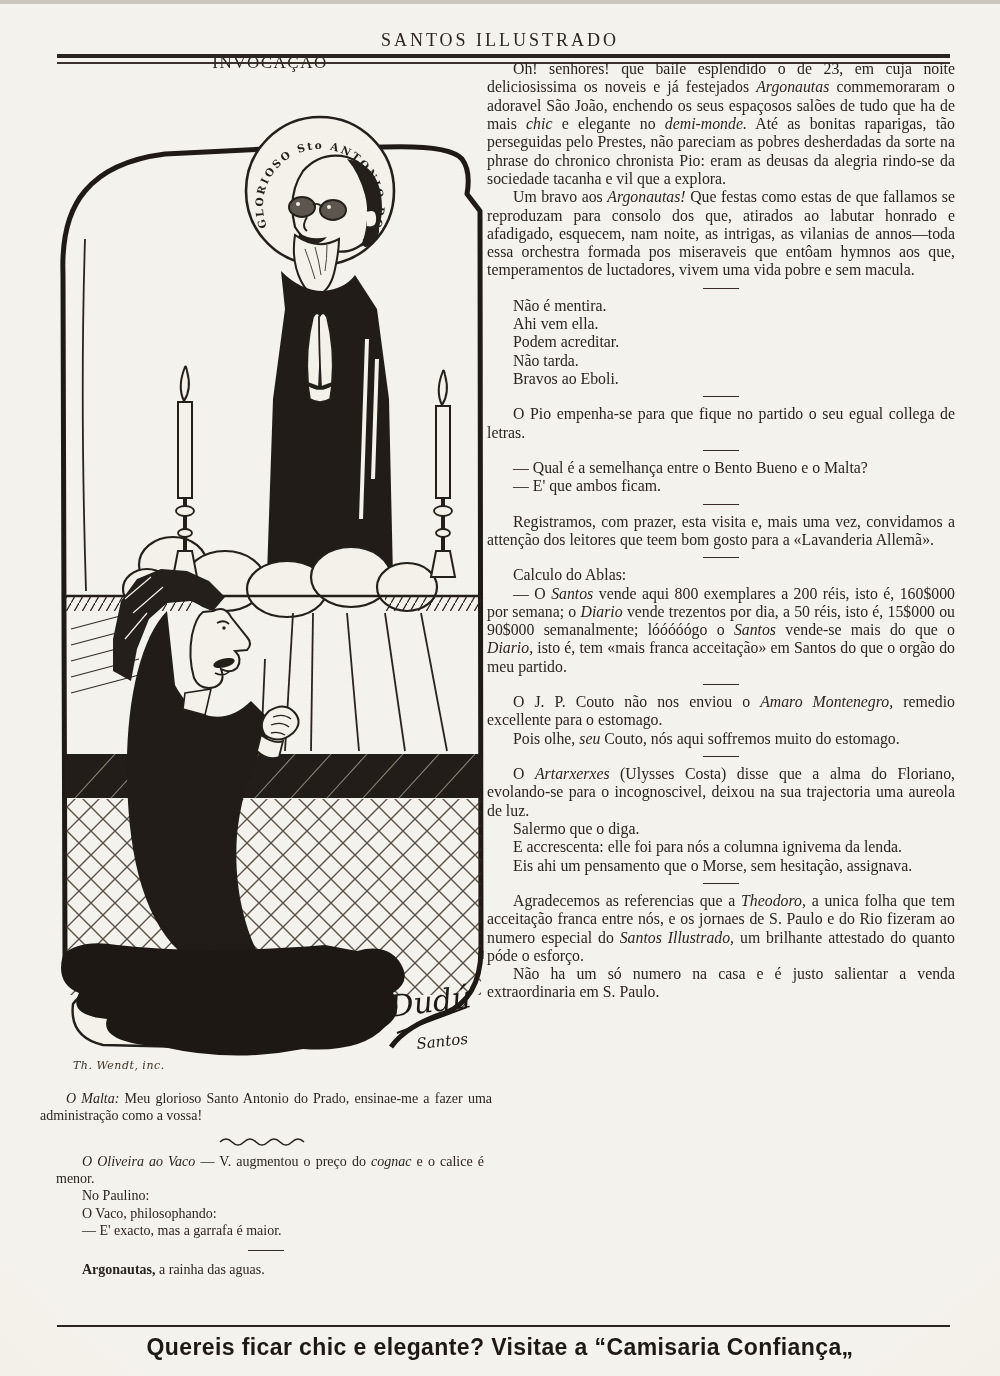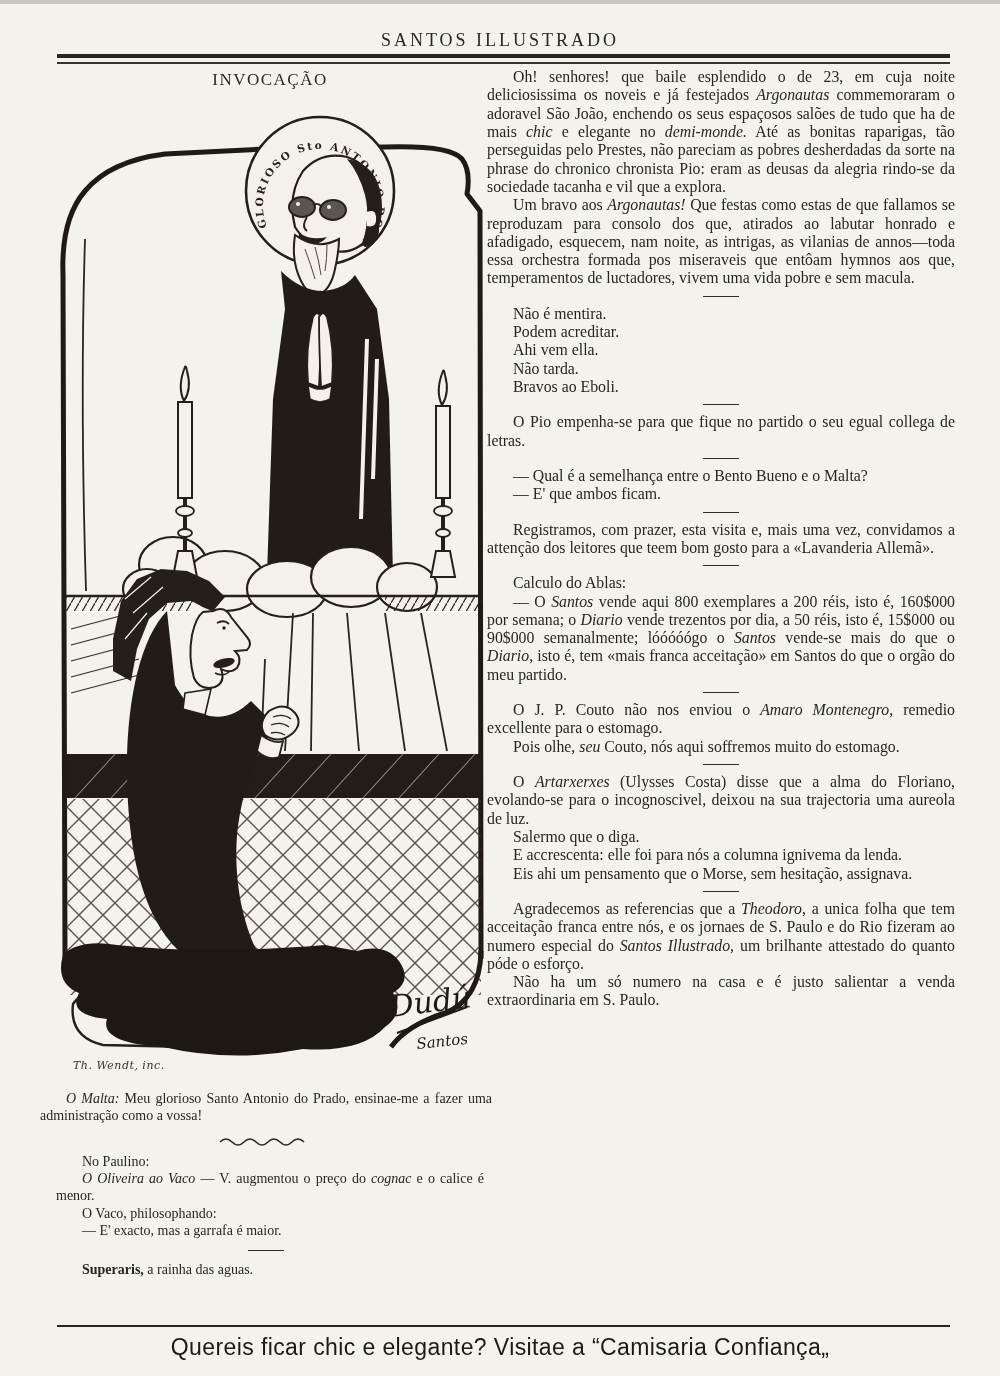--- a/index.html
+++ b/index.html
@@ -11,44 +11,44 @@
     color:#27221e;
     font-family:"Liberation Serif", serif;
   }
   .masthead{
     position:absolute;top:26px;left:0;width:100%;text-align:center;
     font-size:18px;letter-spacing:3px;color:#2b2622;font-weight:normal;
   }
   .rule-thick{position:absolute;top:50px;left:57px;right:50px;height:0;border-top:4px solid #2a2521;}
   .rule-thin{position:absolute;top:58px;left:57px;right:50px;height:0;border-top:2px solid #3a332d;}
   .invocation{
-    position:absolute;top:66px;left:55px;width:430px;text-align:center;
+    position:absolute;top:49px;left:55px;width:430px;text-align:center;
     font-size:17px;letter-spacing:1.5px;color:#2e2823;
   }
   .cartoon{position:absolute;top:95px;left:55px;width:435px;height:985px;}
   .left-text{
     position:absolute;top:1086px;left:40px;width:452px;
     font-size:14px;line-height:1.24;color:#2a2420;
   }
   .right-col{
-    position:absolute;top:64px;left:487px;width:468px;height:1252px;overflow:hidden;
+    position:absolute;top:56px;left:487px;width:468px;height:1252px;overflow:hidden;
     font-size:15.8px;line-height:1.16;color:#2a2420;
   }
   .para{margin:0;text-indent:26px;text-align:justify;}
   .para i{font-style:italic;}
   .para b{font-weight:bold;}
   .left-text .para{margin-left:16px;margin-right:8px;}
   .left-text .para.caption{margin:0;text-align:justify;}
   .divider{width:36px;margin:8px auto;border-top:1.6px solid #332c26;height:0;}
   .left-text .divider{margin:10px auto;}
   .wavy-divider{width:100px;margin:9px auto 7px auto;text-align:center;height:12px;}
   .foot-rule{position:absolute;top:1321px;left:57px;right:50px;height:0;border-top:2.5px solid #2a2521;}
   .footer-ad{
     position:absolute;top:1330px;left:0;width:100%;text-align:center;
-    font-family:"Liberation Sans", sans-serif;font-weight:normal;
+    font-family:"Liberation Sans", sans-serif;font-weight:bold;
     font-size:23px;letter-spacing:0.4px;color:#1d1915;
   }
   svg text{font-family:"DejaVu Serif", serif;}
   .halo-label{font-size:10.5px;letter-spacing:2.2px;font-weight:bold;fill:#241f1b;}
   .sig1{font-size:30px;font-style:italic;fill:#1d1915;}
   .sig2{font-size:15px;font-style:italic;fill:#1d1915;}
   .credit{font-size:11px;font-style:italic;fill:#3a332d;letter-spacing:0.5px;}
 </style>
 </head>
 <body>
@@ -199,35 +199,35 @@
       <text class="sig2" x="362" y="950" transform="rotate(-6 362 950)">Santos</text>
     </g>
     <text class="credit" x="18" y="970">Th. Wendt, inc.</text>
   </svg>
 
   <div class="left-text">
       <p class="para caption"><i>O Malta:</i><span>  Meu glorioso Santo Antonio do Prado, ensinae-me a fazer uma administração como a vossa!</span></p>
       <div class="wavy-divider"><svg width="96" height="12" viewBox="0 0 96 12">
           <path d="M2,7 Q8,1 14,7 T26,7 T38,7 T50,7 T62,7 T74,7 T86,7" fill="none" stroke="#2a2522" stroke-width="1.6"></path>
         </svg></div>
+      <p class="para"><i>O Oliveira ao Vaco</i><span> — V. augmentou o preço do </span><i>cognac</i><span> e o calice é menor.</span></p>
       <p class="para"><span>No Paulino:</span></p>
-      <p class="para"><i>O Oliveira ao Vaco</i><span> — V. augmentou o preço do </span><i>cognac</i><span> e o calice é menor.</span></p>
       <p class="para"><span>O Vaco, philosophando:</span></p>
       <p class="para"><span>— E' exacto, mas a garrafa é maior.</span></p>
       <div class="divider"></div>
-      <p class="para"><b>Superaris,</b><span> a rainha das aguas.</span></p>
+      <p class="para"><b>Argonautas,</b><span> a rainha das aguas.</span></p>
     </div>
 
   <div class="right-col">
       <p class="para"><span>Oh! senhores! que baile esplendido o de 23, em cuja noite deliciosissima os noveis e já festejados </span><i>Argonautas</i><span> commemoraram o adoravel São João, enchendo os seus espaçosos salões de tudo que ha de mais </span><i>chic</i><span> e elegante no </span><i>demi-monde.</i><span>  Até as bonitas raparigas, tão perseguidas pelo Prestes, não pareciam as pobres desherdadas da sorte na phrase do chronico chronista Pio: eram as deusas da alegria rindo-se da sociedade tacanha e vil que a explora.</span></p>
       <p class="para"><span>Um bravo aos </span><i>Argonautas!</i><span> Que festas como estas de que fallamos se reproduzam para consolo dos que, atirados ao labutar honrado e afadigado, esquecem, nam noite, as intrigas, as vilanias de annos—toda essa orchestra formada pos miseraveis que entôam hymnos aos que, temperamentos de luctadores, vivem uma vida pobre e sem macula.</span></p>
       <div class="divider"></div>
       <p class="para"><span>Não é mentira.</span></p>
+      <p class="para"><span>Ahi vem ella.</span></p>
       <p class="para"><span>Podem acreditar.</span></p>
-      <p class="para"><span>Ahi vem ella.</span></p>
       <p class="para"><span>Não tarda.</span></p>
       <p class="para"><span>Bravos ao Eboli.</span></p>
       <div class="divider"></div>
       <p class="para"><span>O Pio empenha-se para que fique no partido o seu egual collega de letras.</span></p>
       <div class="divider"></div>
       <p class="para"><span>— Qual é a semelhança entre o Bento Bueno e o Malta?</span></p>
       <p class="para"><span>— E' que ambos ficam.</span></p>
       <div class="divider"></div>
       <p class="para"><span>Registramos, com prazer, esta visita e, mais uma vez, convidamos a attenção dos leitores que teem bom gosto para a «Lavanderia Allemã».</span></p>
       <div class="divider"></div>

